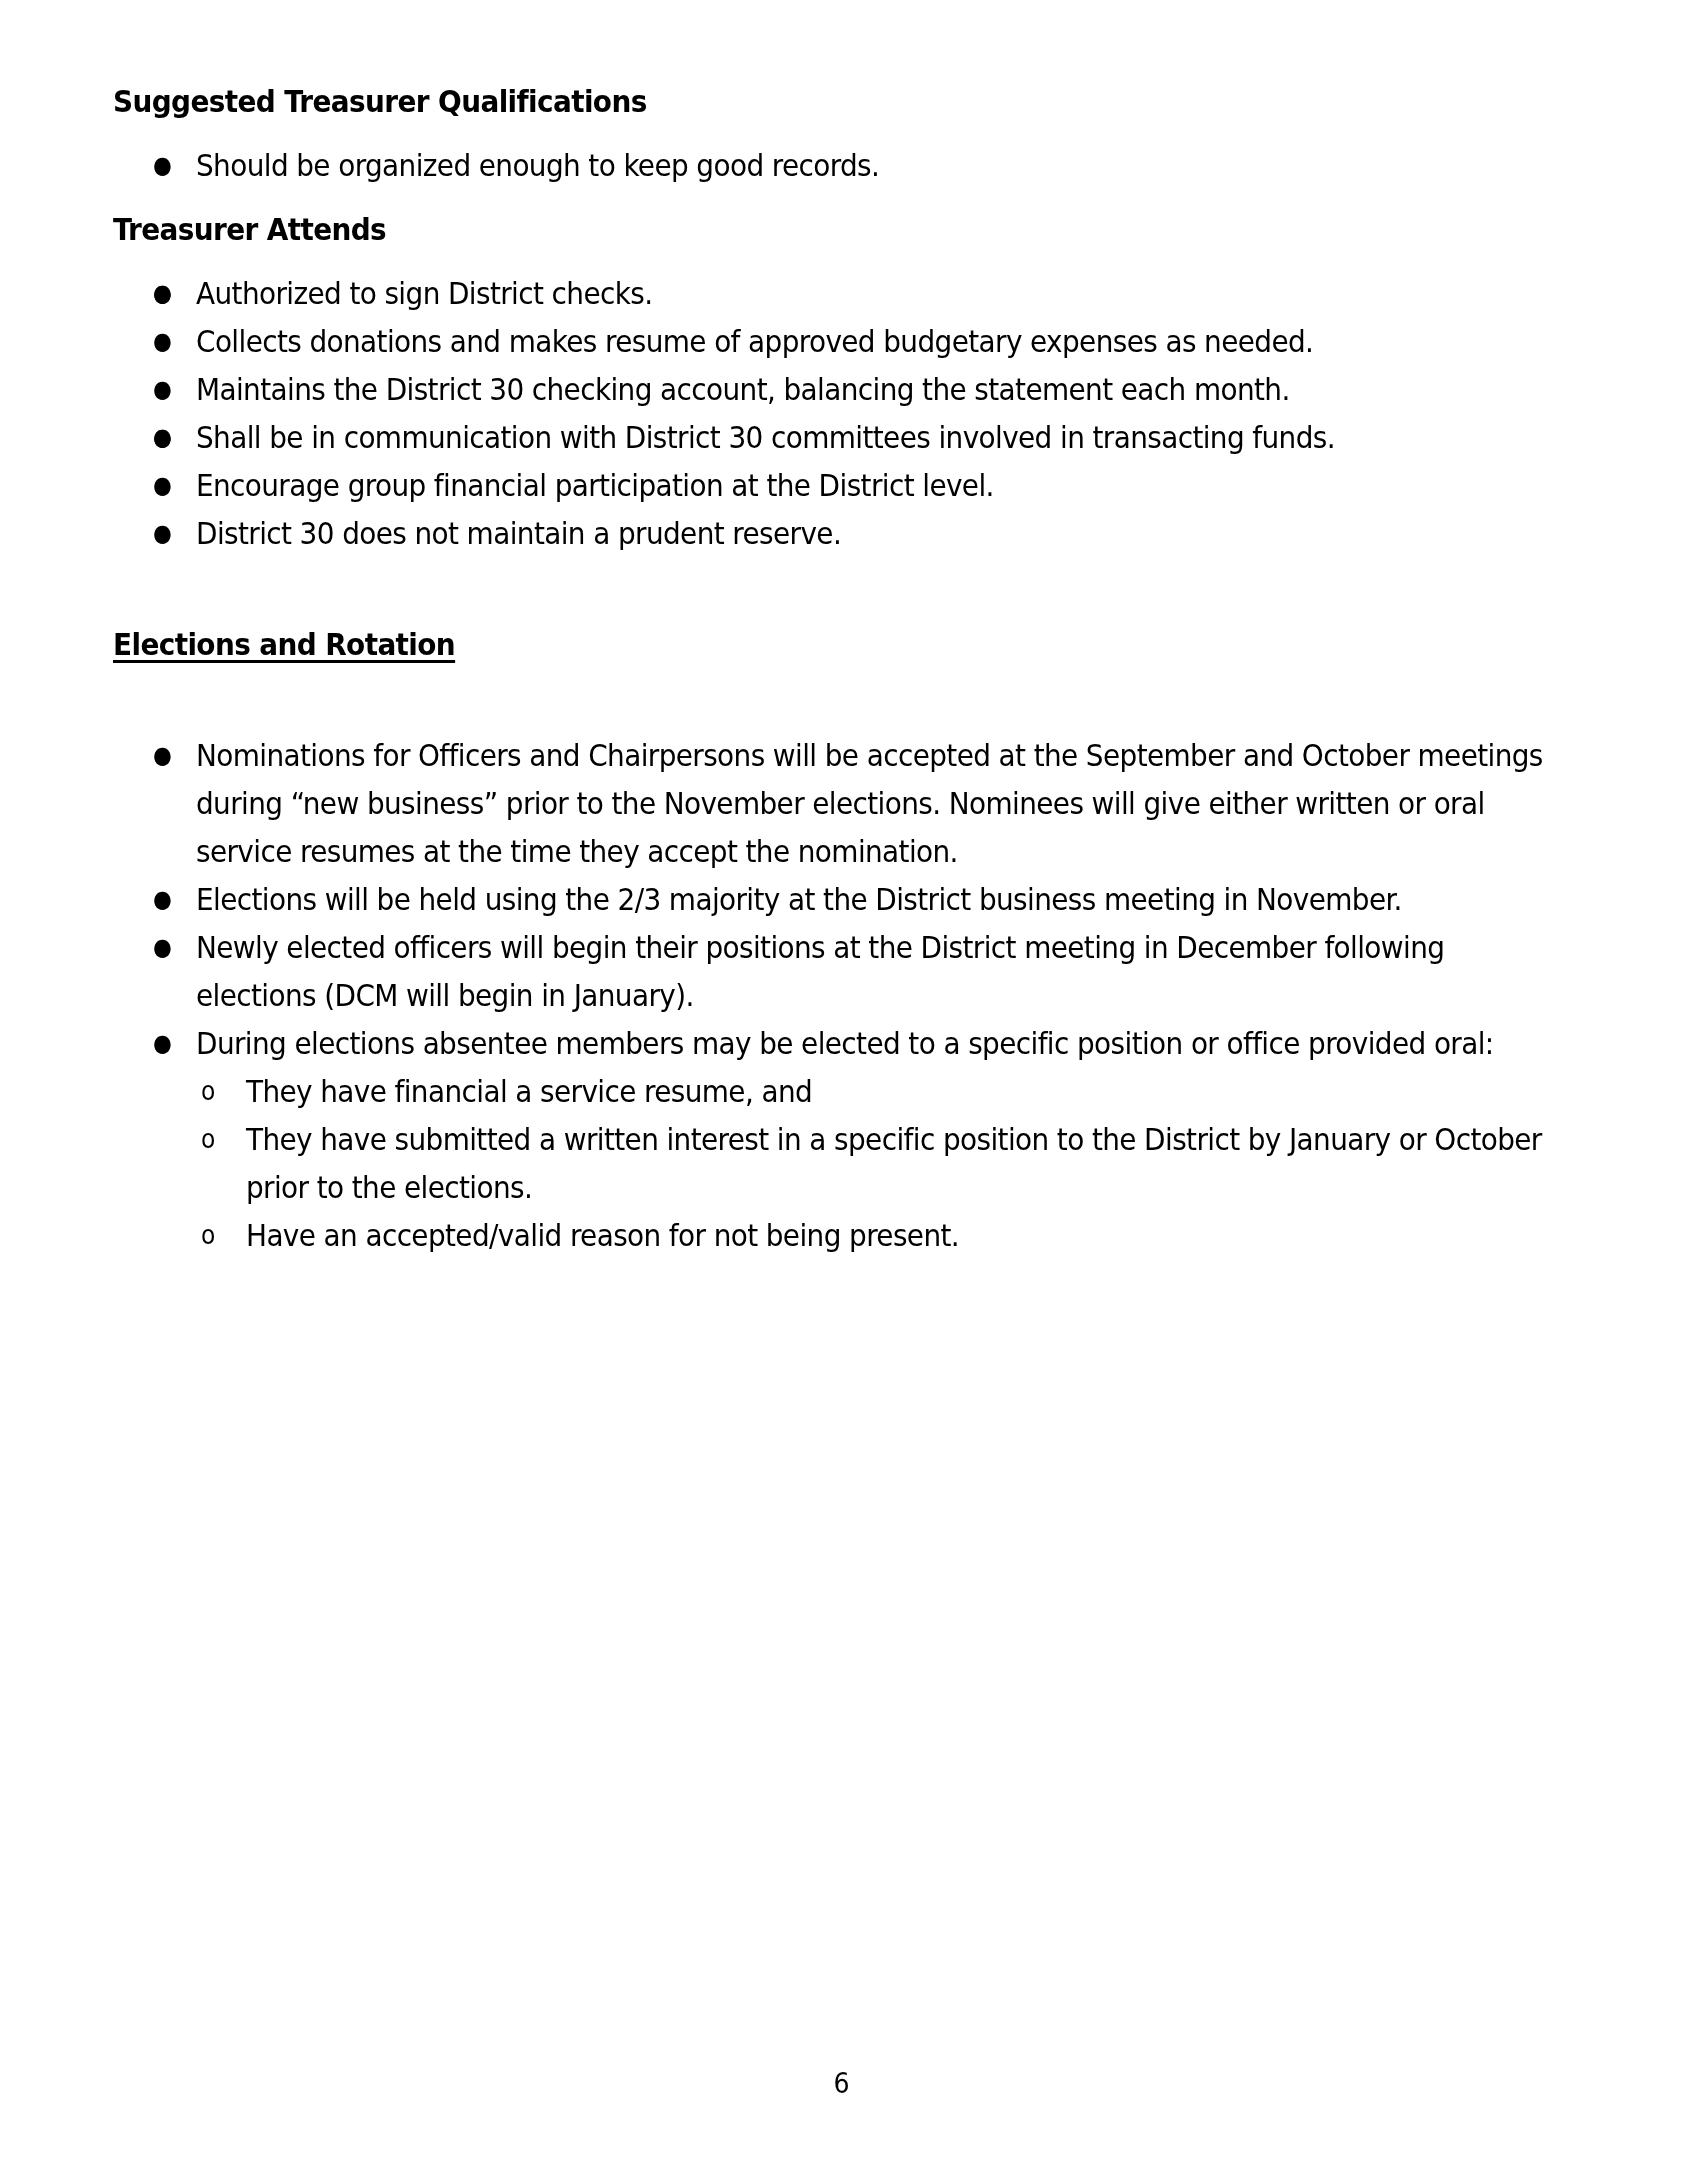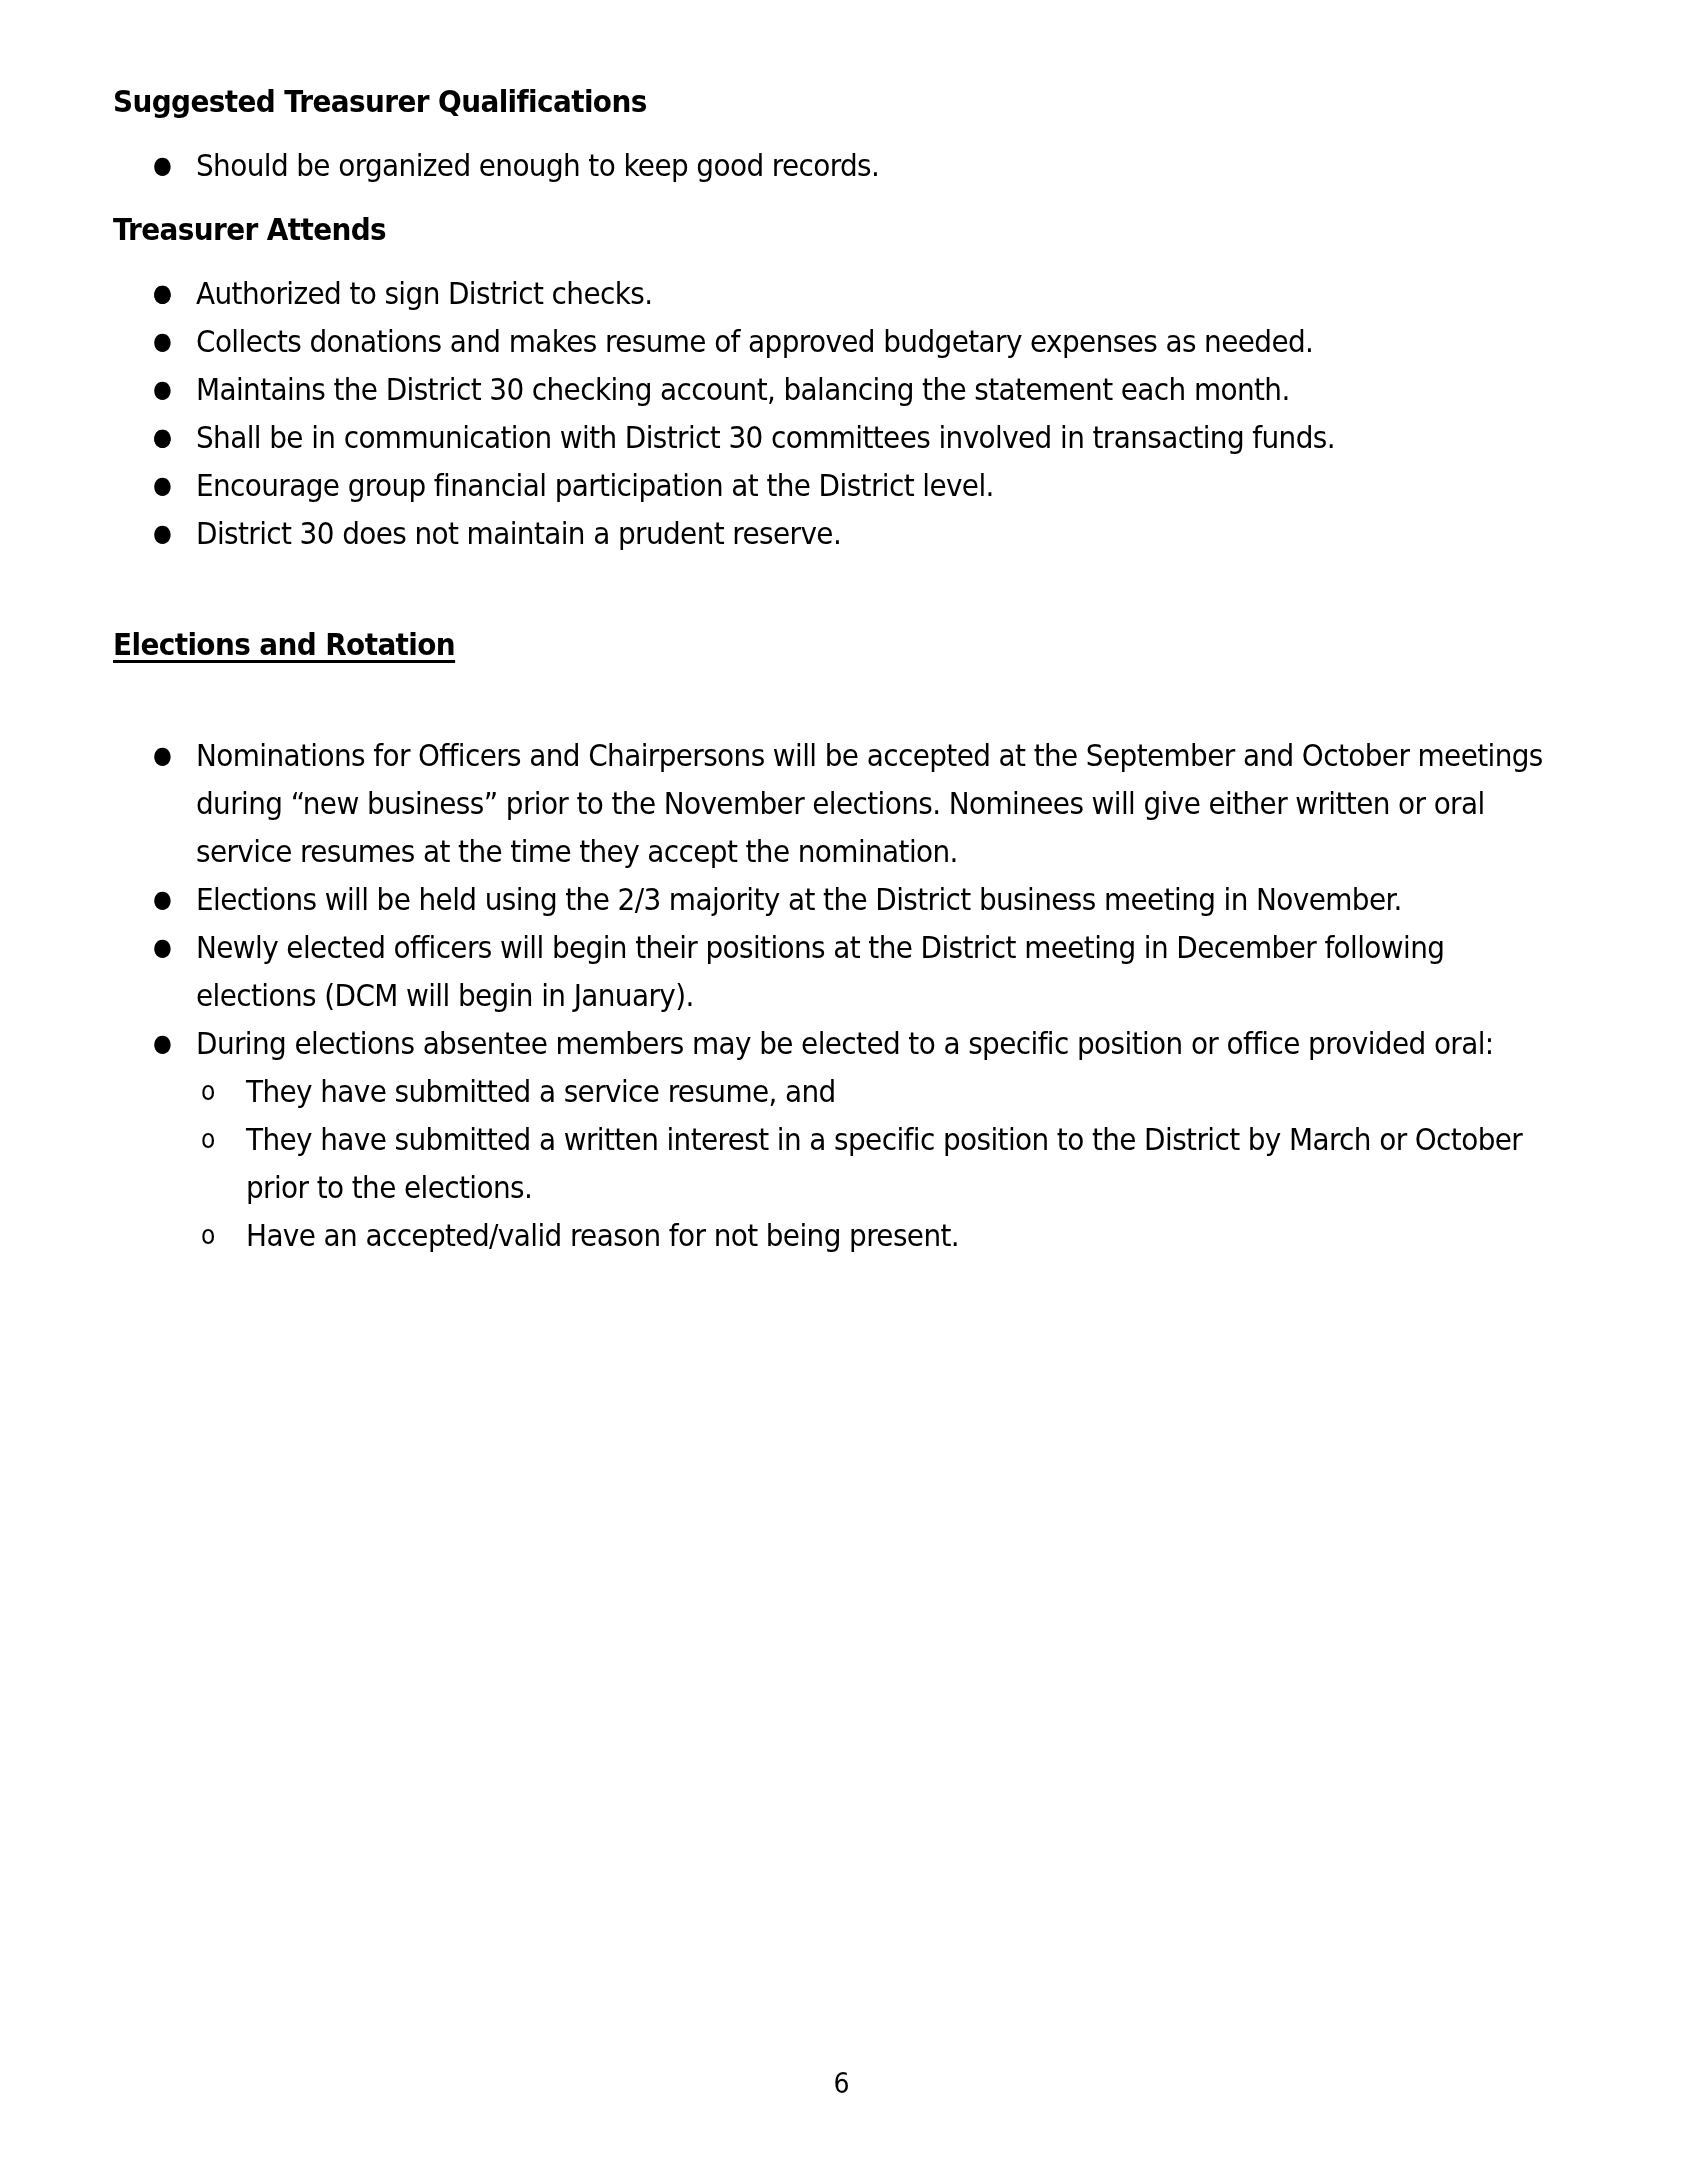--- a/index.html
+++ b/index.html
@@ -157,25 +157,25 @@
       <li>
         <span class="marker">●</span>
         <span>Newly elected officers will begin their positions at the District meeting in December following elections (DCM will begin in January).</span>
       </li>
       <li>
         <span class="marker">●</span>
         <span>During elections absentee members may be elected to a specific position or office provided oral:</span>
         <ul class="sub">
           <li>
             <span class="sub-marker">o</span>
-            <span>They have submitted a service resume, and</span>
+            <span>They have financial a service resume, and</span>
           </li>
           <li>
             <span class="sub-marker">o</span>
-            <span>They have submitted a written interest in a specific position to the District by March or October prior to the elections.</span>
+            <span>They have submitted a written interest in a specific position to the District by January or October prior to the elections.</span>
           </li>
           <li>
             <span class="sub-marker">o</span>
             <span>Have an accepted/valid reason for not being present.</span>
           </li>
         </ul>
       </li>
     </ul>
   </div>
 

